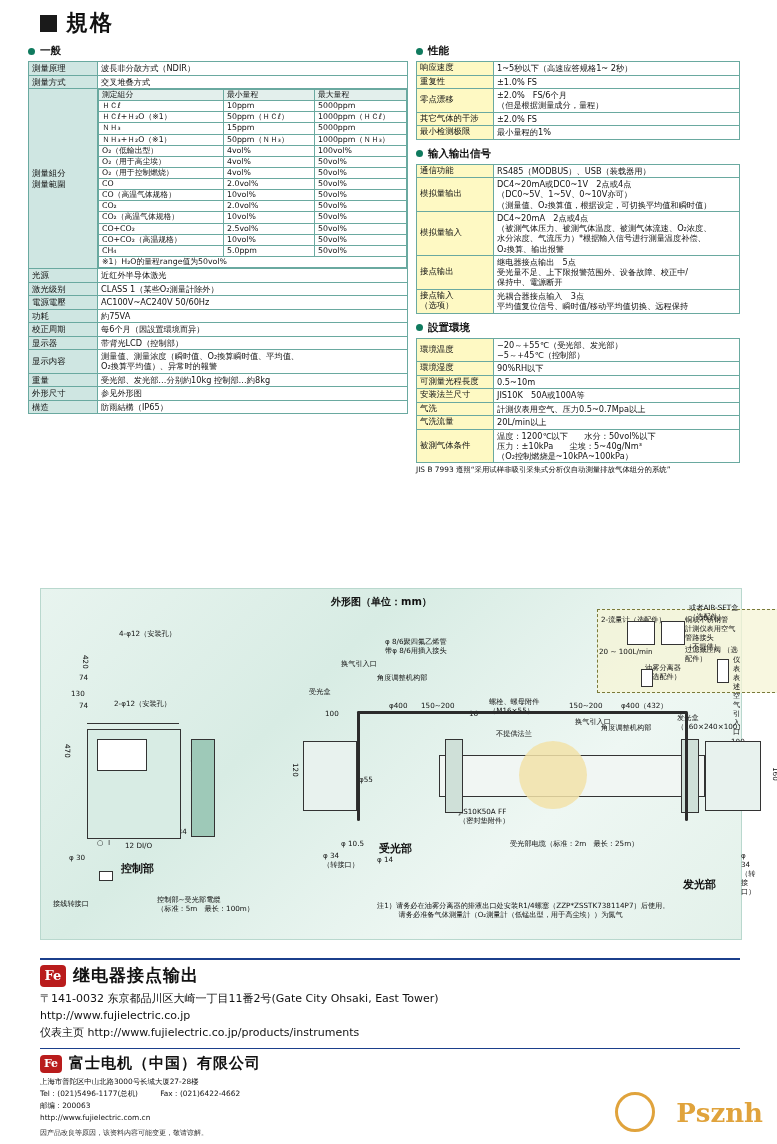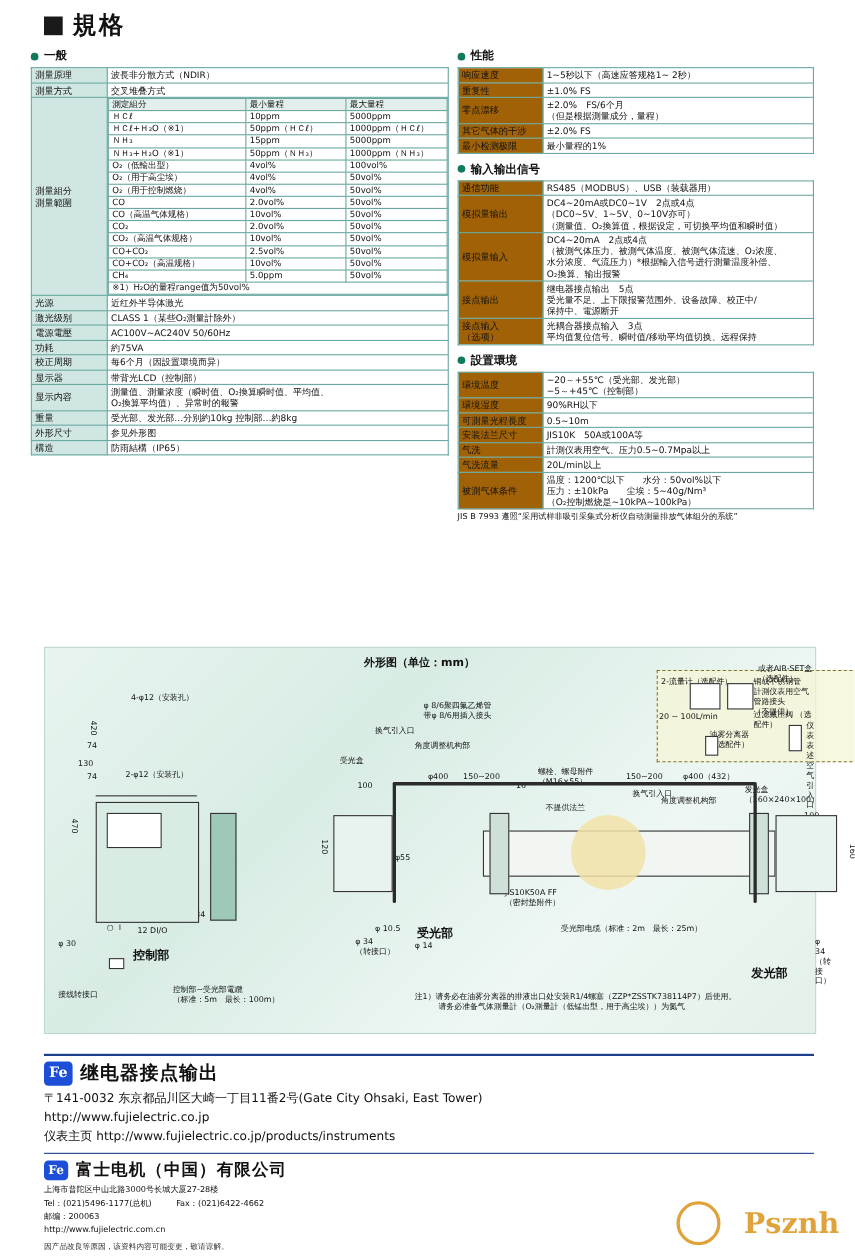--- a/index.html
+++ b/index.html
@@ -26,21 +26,21 @@
   table{border-collapse:collapse;}
   .tbl{width:100%;table-layout:fixed;}
   .tbl td{
     border:1px solid #6aa9a0;
     padding:1px 3px;
     font-size:8.2px;
     line-height:1.25;
     vertical-align:middle;
   }
   .tbl td.lbl{background:#cfe6e2;width:62px;font-size:8.4px;}
-  .tbl td.lbl2{background:#a16207;width:70px;font-size:8.4px;}
+  .tbl td.lbl2{background:#fef9c3;width:70px;font-size:8.4px;font-family:Liberation Mono, monospace;}
   .inner{width:100%;table-layout:fixed;border-collapse:collapse;}
   .inner td{border:1px solid #6aa9a0;padding:0px 3px;font-size:7.8px;line-height:1.3;}
   .inner td.h{background:#e3efec;}
   .nb{border:0 !important;padding:0 !important;}
 
   
   .colL{position:absolute;left:28px;top:44px;width:380px;}
   .colR{position:absolute;left:416px;top:44px;width:324px;}
 
   .note{font-size:7.4px;line-height:1.3;margin-top:2px;}
@@ -58,21 +58,21 @@
   .dbox{position:absolute;border:1px solid #333;background:#fff;}
   .dline{position:absolute;background:#333;}
   .dpipe{position:absolute;background:#2b2b2b;border-radius:2px;}
   .bigtxt{position:absolute;font-size:11px;font-weight:bold;}
 
   
   .footer{position:absolute;left:40px;top:958px;width:700px;}
   .fline{border-top:2px solid #1b3f8b;margin-bottom:4px;}
   .fbrand{display:flex;align-items:center;}
   .flogo{
-    width:26px;height:22px;border-radius:4px;background:#1d4ed8;color:#fff;
+    width:26px;height:22px;border-radius:4px;background:#b91c1c;color:#fff;
     font-size:13px;font-weight:bold;display:flex;align-items:center;justify-content:center;
     margin-right:7px;font-family:"DejaVu Serif","Liberation Serif",serif;
   }
   .fname{font-size:17px;font-weight:bold;letter-spacing:1px;}
   .faddr{font-size:11px;line-height:1.55;margin-top:3px;}
   .fline2{border-top:1px solid #1b3f8b;margin:7px 0 5px 0;}
   .fsmall{font-size:7.4px;line-height:1.6;}
   .fdisc{position:absolute;left:40px;top:1128px;font-size:7px;color:#333;}
 
   .watermark{
@@ -367,21 +367,21 @@
     <div class="dtxt" style="left:38px;top:112px;">74</div>
     <div class="dtxt" style="left:73px;top:110px;">2-φ12（安装孔）</div>
     <div class="dtxt" style="left:22px;top:155px;writing-mode:vertical-rl;">470</div>
     <div class="dtxt" style="left:148px;top:170px;writing-mode:vertical-rl;">320</div>
     <div class="dtxt" style="left:60px;top:180px;font-size:9px;">240</div>
     <div class="dtxt" style="left:132px;top:238px;">134</div>
     <div class="dtxt" style="left:168px;top:238px;">3</div>
     <div class="dtxt" style="left:56px;top:240px;white-space:pre-line;">Ａ Ａ
 ○ Ｉ</div>
     <div class="dtxt" style="left:84px;top:252px;">12 DI/O</div>
-    <div class="dtxt" style="left:12px;top:264px;">φ 30</div>
+    <div class="dtxt" style="left:28px;top:264px;">φ 30</div>
     <div class="bigtxt" style="left:80px;top:272px;">控制部</div>
     <div class="dtxt" style="left:12px;top:310px;">接线转接口</div>
     <div class="dtxt" style="left:116px;top:306px;white-space:pre-line;">控制部~受光部電纜
 （标准：5m　最长：100m）</div>
 
     <div class="dbox" style="left:46px;top:140px;width:92px;height:108px;background:#d8ece4;"></div>
     <div class="dbox" style="left:56px;top:150px;width:48px;height:30px;background:#fff;"></div>
     <div class="dbox" style="left:150px;top:150px;width:22px;height:96px;background:#9ec9b8;"></div>
     <div class="dline" style="left:46px;top:134px;width:92px;height:1px;"></div>
     <div class="dbox" style="left:58px;top:282px;width:12px;height:8px;"></div>

